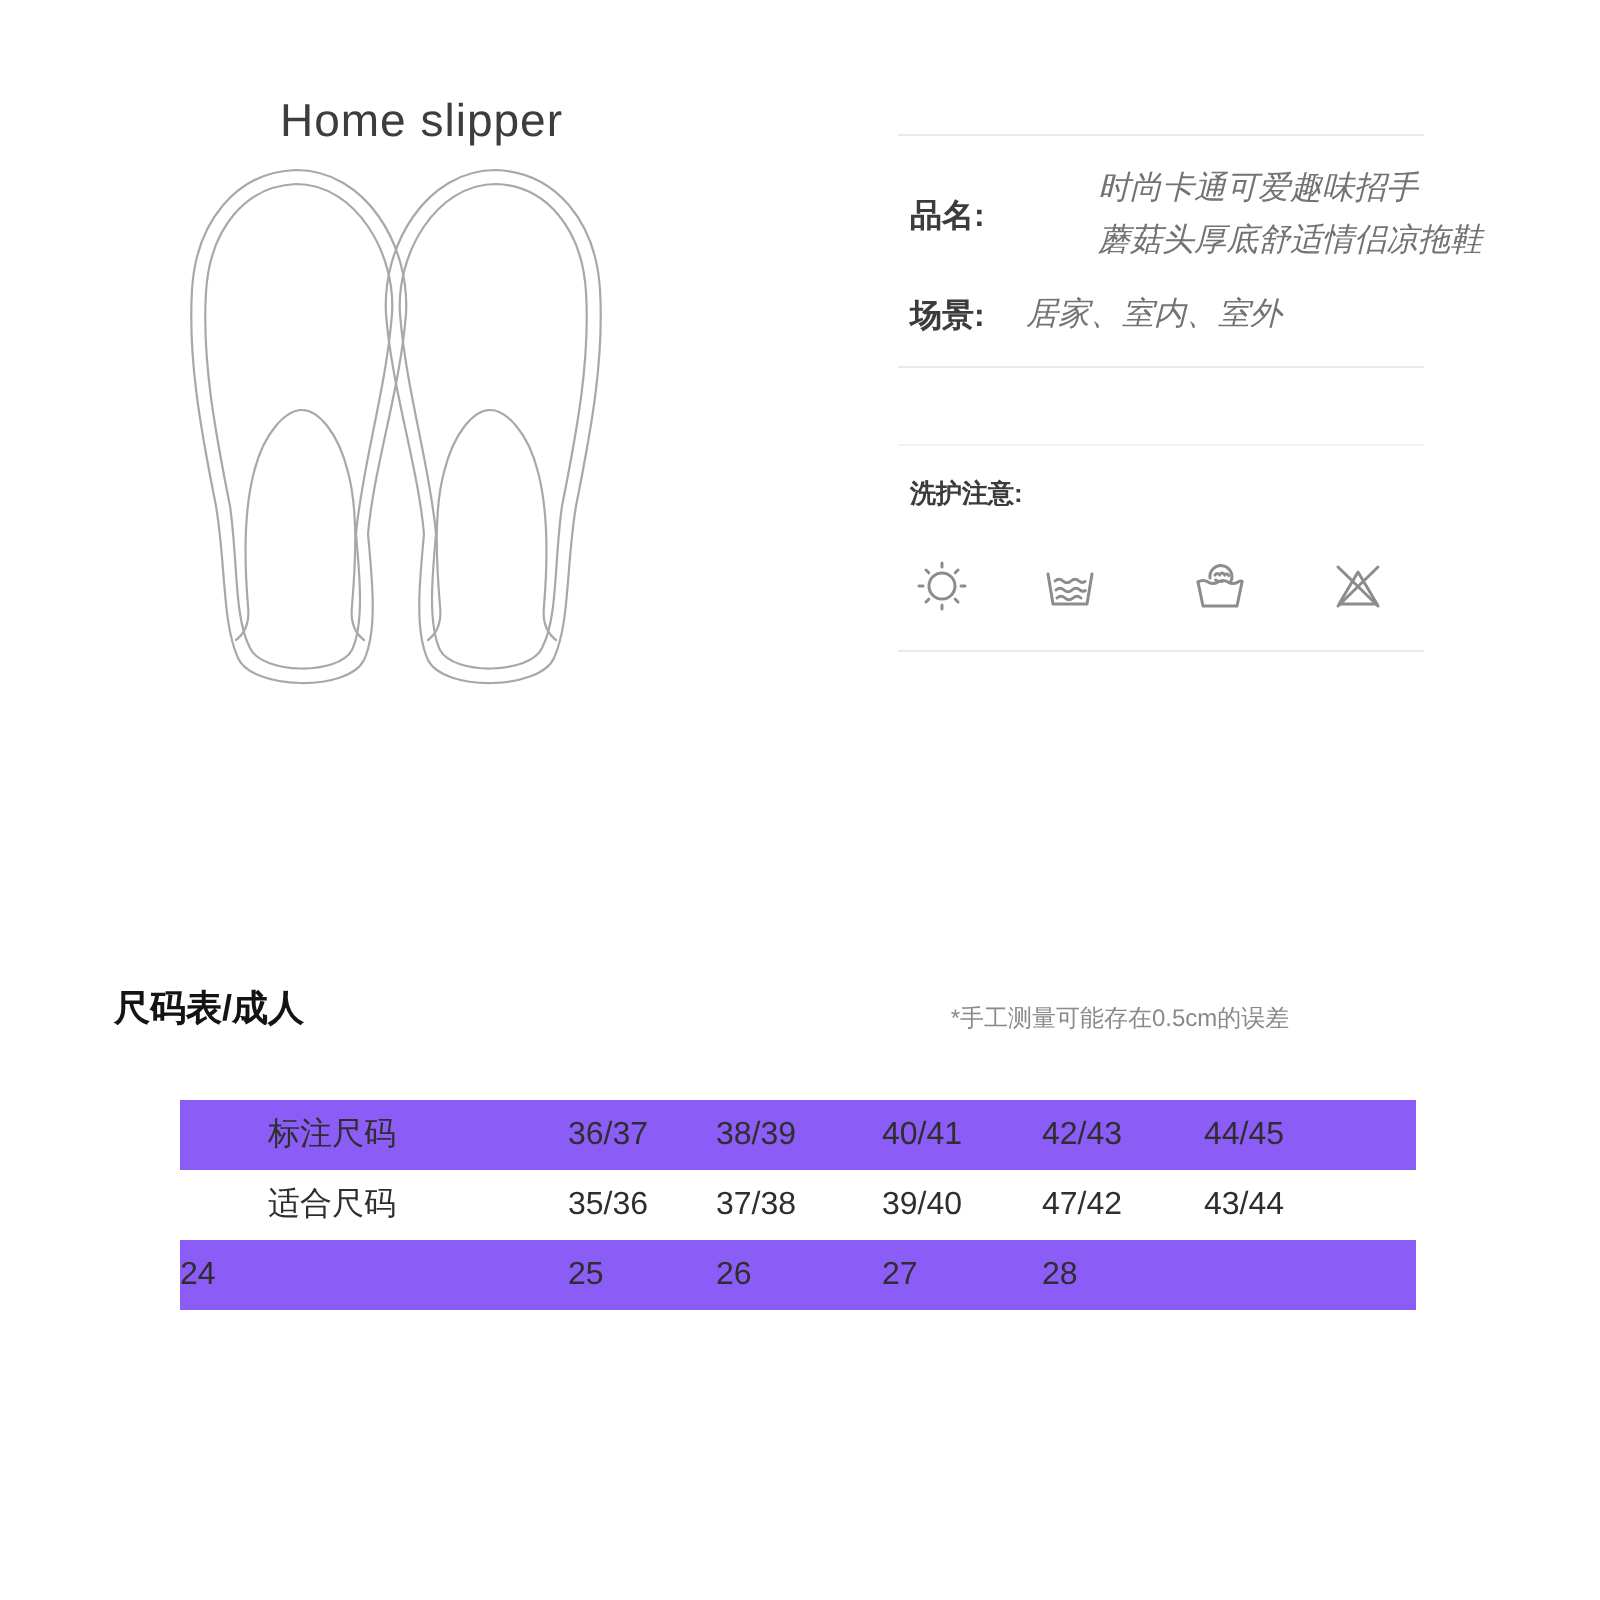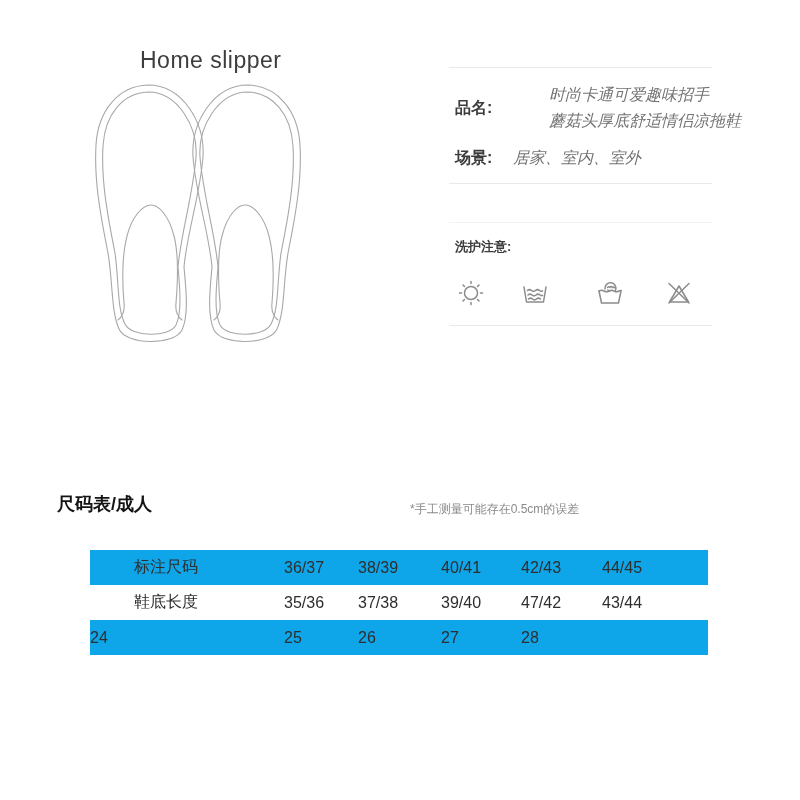--- a/index.html
+++ b/index.html
@@ -16,25 +16,25 @@
 
   .info-row { position:absolute; left:455px; display:flex; align-items:center; }
   .info-label { font-size:16px; font-weight:bold; color:#3c3c3c; width:58px; flex:none; }
   .info-value { font-size:16px; color:#737373; line-height:26px;font-style:italic; }
 
   .care-label { position:absolute; left:455px; top:238px; font-size:13px; font-weight:bold; color:#3c3c3c;text-align:right; }
   .care-icon { position:absolute; top:277px; width:32px; height:32px; }
   .care-icon svg { width:32px; height:32px; stroke:#8c8c8c; fill:none; stroke-width:1.5; stroke-linecap:round; stroke-linejoin:round; }
 
   .chart-title { position:absolute; left:57px; top:492px; font-size:18px; font-weight:bold; color:#141414; }
-  .chart-note { position:absolute; left:410px; top:501px; width:300px; text-align:left; font-size:12px; color:#8a8a8a; }
+  .chart-note { position:absolute; left:410px; top:501px; width:300px; text-align:center; font-size:12px; color:#8a8a8a; }
 
   .size-table { position:absolute; left:90px; top:550px; width:618px; }
   .size-row { display:grid; grid-template-columns:194px 74px 83px 80px 81px 1fr; height:35px; align-items:center; font-size:16px; color:#2e2e2e; }
-  .size-row.stripe { background:#0ea5e9; }
+  .size-row.stripe { background:#8b5cf6; }
   .size-row .row-label { padding-left:44px; }
 </style>
 </head>
 <body>
 
 <div class="page">
 
   <div class="page-title">Home slipper</div>
 
   <div class="slipper-art">
@@ -105,21 +105,21 @@
   <div class="size-table">
     <div class="size-row stripe">
       <span class="row-label">标注尺码</span>
       <span>36/37</span>
       <span>38/39</span>
       <span>40/41</span>
       <span>42/43</span>
       <span>44/45</span>
     </div>
     <div class="size-row">
-      <span class="row-label">鞋底长度</span>
+      <span class="row-label">适合尺码</span>
       <span>35/36</span>
       <span>37/38</span>
       <span>39/40</span>
       <span>47/42</span>
       <span>43/44</span>
     </div>
     <div class="size-row stripe">
       <span>24</span>
       <span>25</span>
       <span>26</span>

